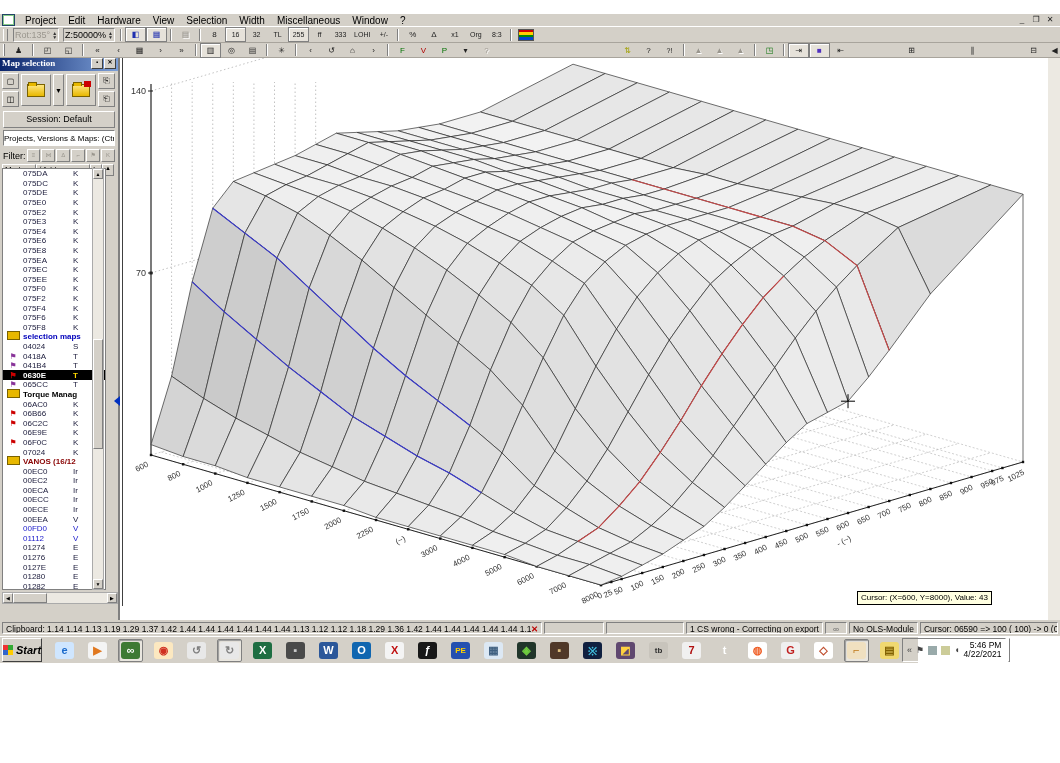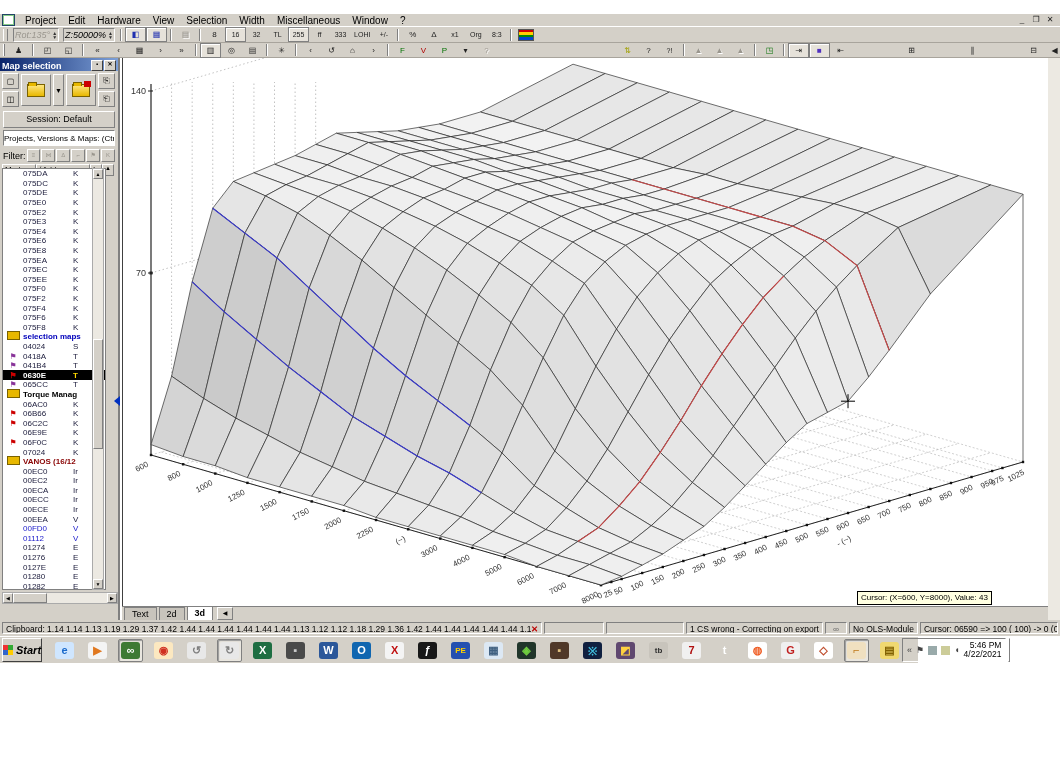--- a/index.html
+++ b/index.html
@@ -21,26 +21,26 @@
   .mdibtn{width:12px;height:10px;text-align:center;line-height:9px;}
   
   .toolbar{position:absolute;left:0;width:1060px;height:16px;background:#d4d0c8;display:flex;align-items:center;border-bottom:1px solid #a8a49c;box-sizing:border-box;}
   .tb2{top:27px;} .tb3{top:43px;height:15px;}
   .grip{width:3px;height:12px;border-left:1px solid #fff;border-right:1px solid #808080;margin:0 3px;}
   .tsep{width:1px;height:12px;background:#808080;border-right:1px solid #fff;margin:0 3px;}
   .tbtn{height:13px;min-width:15px;padding:0 2px;display:flex;align-items:center;justify-content:center;
     font-size:8px;color:#222;border:1px solid transparent;white-space:nowrap;}
   .tbtn.pressed{border:1px solid #808080;box-shadow:inset 1px 1px 0 #fff;background:#e6e2da;}
   .tbtn.disabled{color:#9a968e;text-shadow:1px 1px 0 #fff;}
-  .spin{display:flex;align-items:center;border:1px solid;border-color:#808080 #fff #fff #808080;background:#d4d0c8;height:12px;padding:0 1px;margin:0 2px;font-size:9px;font-style:italic;}
+  .spin{display:flex;align-items:center;border:1px solid;border-color:#808080 #fff #fff #808080;background:#d4d0c8;height:12px;padding:0 1px;margin:0 2px;font-size:9px;}
   .spin .arrows{display:flex;flex-direction:column;margin-left:2px;font-size:5px;line-height:4px;color:#333;}
   .stripes{width:14px;height:10px;background:linear-gradient(#c00 0 25%,#fc0 25% 50%,#080 50% 75%,#04c 75% 100%);border:1px solid #555;}
   
   .panel{position:absolute;left:0;top:58px;width:120px;height:562px;background:#d4d0c8;border-right:2px solid #808080;box-sizing:border-box;}
-  .panel-title{height:13px;background:linear-gradient(90deg,#0a246a,#7da0d8);color:#fff;font-size:9px;font-weight:bold;display:flex;align-items:flex-end;padding:0 2px;}
+  .panel-title{height:13px;background:linear-gradient(90deg,#0a246a,#7da0d8);color:#fff;font-size:9px;font-weight:bold;display:flex;align-items:flex-start;padding:0 2px;font-family:Liberation Serif, serif;}
   .ptbtn{width:10px;height:9px;background:#d4d0c8;border:1px solid;border-color:#fff #404040 #404040 #fff;font-size:6px;line-height:7px;text-align:center;color:#000;margin-left:1px;}
   .bigbtns{display:flex;align-items:center;padding:2px;gap:2px;}
   .stack{display:flex;flex-direction:column;gap:2px;}
   .sbtn{width:15px;height:14px;background:#d4d0c8;border:1px solid;border-color:#fff #808080 #808080 #fff;display:flex;align-items:center;justify-content:center;font-size:8px;}
   .bbtn{width:28px;height:30px;background:#d4d0c8;border:1px solid;border-color:#fff #808080 #808080 #fff;display:flex;align-items:center;justify-content:center;position:relative;}
   .folder{width:16px;height:11px;background:linear-gradient(#ffe680,#e8b800);border:1px solid #7a6200;position:relative;}
   .folder:before{content:"";position:absolute;left:0;top:-3px;width:7px;height:3px;background:#e8b800;border:1px solid #7a6200;border-bottom:none;}
   .folder.red:after{content:"";position:absolute;right:-2px;top:-4px;width:7px;height:6px;background:#c00;}
   .ddstrip{width:9px;height:30px;background:#d4d0c8;border:1px solid;border-color:#fff #808080 #808080 #fff;font-size:7px;display:flex;align-items:center;justify-content:center;}
   .sessionbtn{margin:2px 3px;height:15px;background:#d4d0c8;border:1px solid;border-color:#fff #808080 #808080 #fff;text-align:center;line-height:15px;font-size:9px;}
@@ -877,28 +877,20 @@
         <g>
           <line x1="718.0243902439024" y1="343.2" x2="732.0243902439024" y2="343.2" stroke="#000" stroke-width="1"></line>
           <line x1="725.0243902439024" y1="336.2" x2="725.0243902439024" y2="350.2" stroke="#000" stroke-width="1"></line>
         </g>
       </svg>
   </div>
   <div class="rightstrip"></div>
 
   <div class="tooltip">Cursor: (X=600, Y=8000), Value: 43</div>
 
-  <div class="tabbar">
-    <span id="tabs" style="display:flex;align-items:flex-end;">
-        <span class="tab">Text</span>
-        <span class="tab">2d</span>
-        <span class="tab active">3d</span>
-      </span>
-    <span class="tabnav">◀</span>
-  </div>
 
   <div class="statusbar">
     <span class="sseg" style="flex:0 0 540px;display:flex;justify-content:space-between;">
       <span style="overflow:hidden;white-space:nowrap;">Clipboard: 1.14 1.14 1.13 1.19 1.29 1.37 1.42 1.44 1.44 1.44 1.44 1.44 1.44 1.13 1.12 1.12 1.18 1.29 1.36 1.42 1.44 1.44 1.44 1.44 1.44 1.12 1.12 1.12 1.18 1.28 1.36 1.41 1.44 1.44 1.4</span>
       <span class="redx">✕</span>
     </span>
     <span class="sseg" style="flex:0 0 60px;"></span>
     <span class="sseg" style="flex:0 0 78px;"></span>
     <span class="sseg">1 CS wrong - Correcting on export</span>
     <span class="sseg" style="flex:0 0 22px;text-align:center;color:#666">∞</span>

